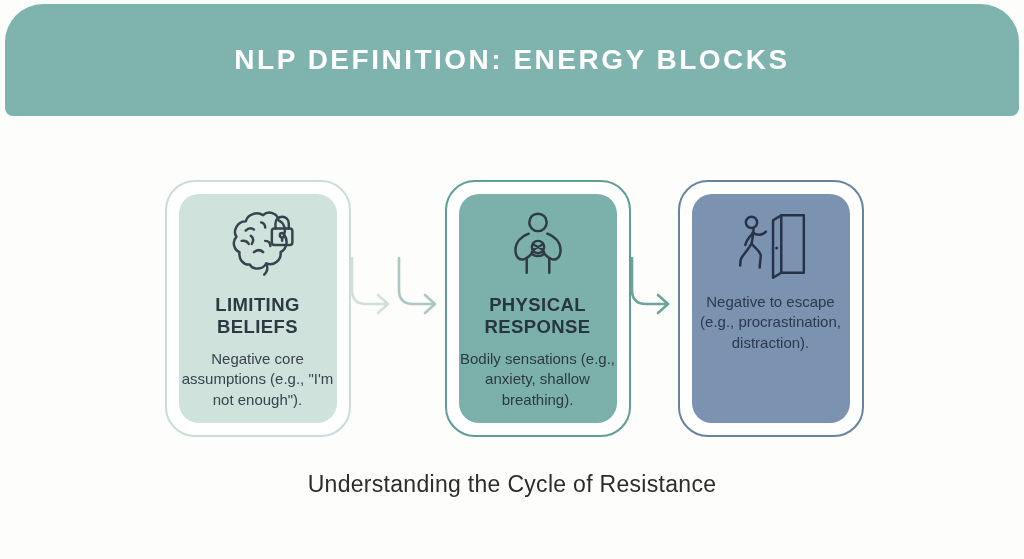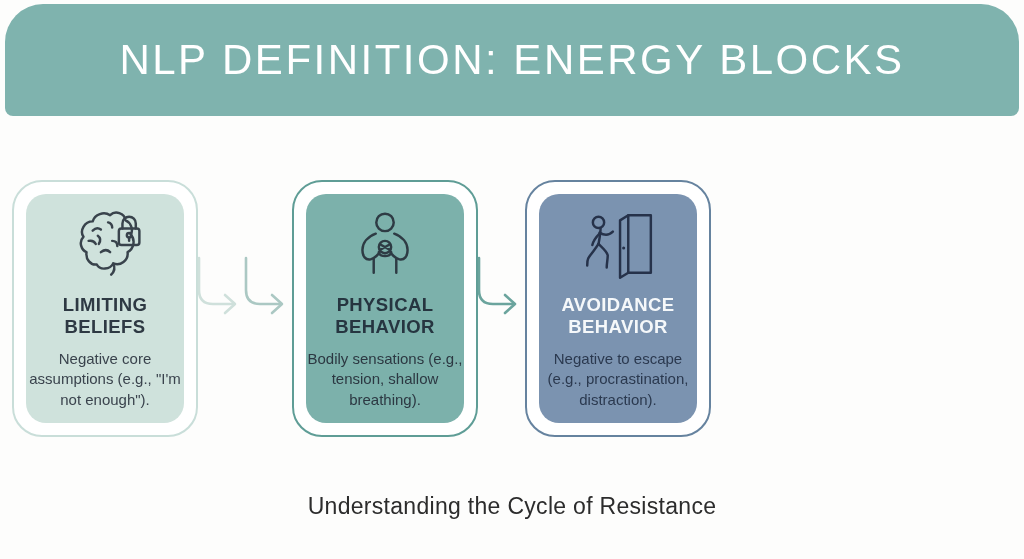--- a/index.html
+++ b/index.html
@@ -6,25 +6,25 @@
   body{
     width:1024px;height:559px;position:relative;overflow:hidden;
     background:#fdfdfc;font-family:"Liberation Sans",sans-serif;
   }
   .header{
     position:absolute;left:5px;right:5px;top:4px;height:112px;
     background:#7fb3ae;border-radius:38px 38px 8px 8px;
     display:flex;align-items:center;justify-content:center;
   }
   .header-title{
-    color:#ffffff;font-size:42px;font-weight:400;letter-spacing:2.5px;white-space:nowrap;
+    color:#ffffff;font-size:28px;font-weight:700;letter-spacing:2.5px;white-space:nowrap;
   }
   .cards-row{
-    position:absolute;top:180px;left:12px;right:0;
-    display:flex;align-items:flex-start;
+    position:absolute;top:180px;left:4px;right:0;
+    display:flex;justify-content:center;align-items:flex-start;
   }
   .card{
     width:158px;height:229px;padding:12px;border:2px solid var(--border);
     border-radius:30px;background:#ffffff;
   }
   .card-inner{
     width:100%;height:100%;background:var(--fill);border-radius:20px;
     display:flex;flex-direction:column;align-items:center;
   }
   .icon{margin-top:13px;width:78px;height:78px;color:var(--icon-color);flex:none}
@@ -35,21 +35,21 @@
     font-size:18.5px;font-weight:700;line-height:1.2;letter-spacing:.4px;
     color:var(--title-color);
   }
   .card-body{
     margin-top:7px;max-width:168px;text-align:center;
     font-size:15px;line-height:1.35;color:var(--body-color);
   }
   .gap{width:47px;height:257px;position:relative;flex:none}
   .gap svg{position:absolute;left:-4px;top:76px;overflow:visible}
   .caption{
-    position:absolute;top:493px;left:0;right:0;text-align:center;
+    position:absolute;top:471px;left:0;right:0;text-align:center;
     font-size:23px;font-weight:500;color:#2c2c2c;letter-spacing:.3px;
   }
   svg .ln{fill:none;stroke:currentColor;stroke-width:2.4;stroke-linecap:round;stroke-linejoin:round}
   svg .dot{fill:currentColor;stroke:none}
 </style>
 </head>
 <body>
 
 <div class="header" style="background: rgb(127, 179, 174);">
   <div class="header-title" style="color: rgb(255, 255, 255);">NLP DEFINITION: ENERGY BLOCKS</div>
@@ -101,22 +101,22 @@
         <svg viewBox="0 0 76 76">
           <circle class="ln" cx="38" cy="15" r="8.5"></circle>
           <path class="ln" d="M29,26 C21,29 16,35 16,42 C16,48 19,52 24,51 C28,50 32,46 33,43"></path>
           <path class="ln" d="M47,26 C55,29 60,35 60,42 C60,48 57,52 52,51 C48,50 44,46 43,43"></path>
           <circle class="ln" cx="38" cy="39" r="6"></circle>
           <path class="ln" d="M33.5,41.5 L42.5,36.5 M33.5,36.5 L42.5,41.5"></path>
           <path class="ln" d="M32,44 C33,49 43,49 44,44"></path>
           <path class="ln" d="M27,51 V64 M49,51 V64"></path>
         </svg>
       </div>
-      <div class="card-title">PHYSICAL BEHAVIOR</div>
-      <div class="card-body">Bodily sensations (e.g., tension, shallow breathing).</div>
+      <div class="card-title">PHYSICAL RESPONSE</div>
+      <div class="card-body">Bodily sensations (e.g., anxiety, shallow breathing).</div>
     </div>
   </div>
 
   <div class="gap">
     <svg width="54" height="80" viewBox="0 0 54 80" style="color: rgb(107, 164, 157);">
       <path d="M5,2 V34 Q5,48 19,48 H40" fill="none" stroke="currentColor" stroke-width="2.6" stroke-linecap="round" stroke-linejoin="round"></path>
       <path d="M31,39 L41,48 L31,57" fill="none" stroke="currentColor" stroke-width="2.6" stroke-linecap="round" stroke-linejoin="round"></path>
     </svg>
   </div>
 
@@ -128,20 +128,19 @@
           <path class="ln" d="M48,8 L40,13 V69 L48,64"></path>
           <circle class="dot" cx="43.5" cy="40" r="1.5"></circle>
           <circle class="ln" cx="19" cy="15" r="5.5"></circle>
           <path class="ln" d="M21,21 C21,26 20,31 19,36"></path>
           <path class="ln" d="M20,25 C25,28 29,28 33,24"></path>
           <path class="ln" d="M20,26 C16,30 14,33 13,37"></path>
           <path class="ln" d="M19,36 C23,40 27,43 28,47 C28,51 27,55 27,59"></path>
           <path class="ln" d="M19,36 C16,41 12,45 9,50 C8,52 8,55 8,57"></path>
         </svg>
       </div>
-      <div class="card-title">AVOIDANCE BEHAVIOR</div>
       <div class="card-body">Negative to escape (e.g., procrastination, distraction).</div>
     </div>
   </div>
 
 </div>
 
 <div class="caption">Understanding the Cycle of Resistance</div>
 
 </body></html>

